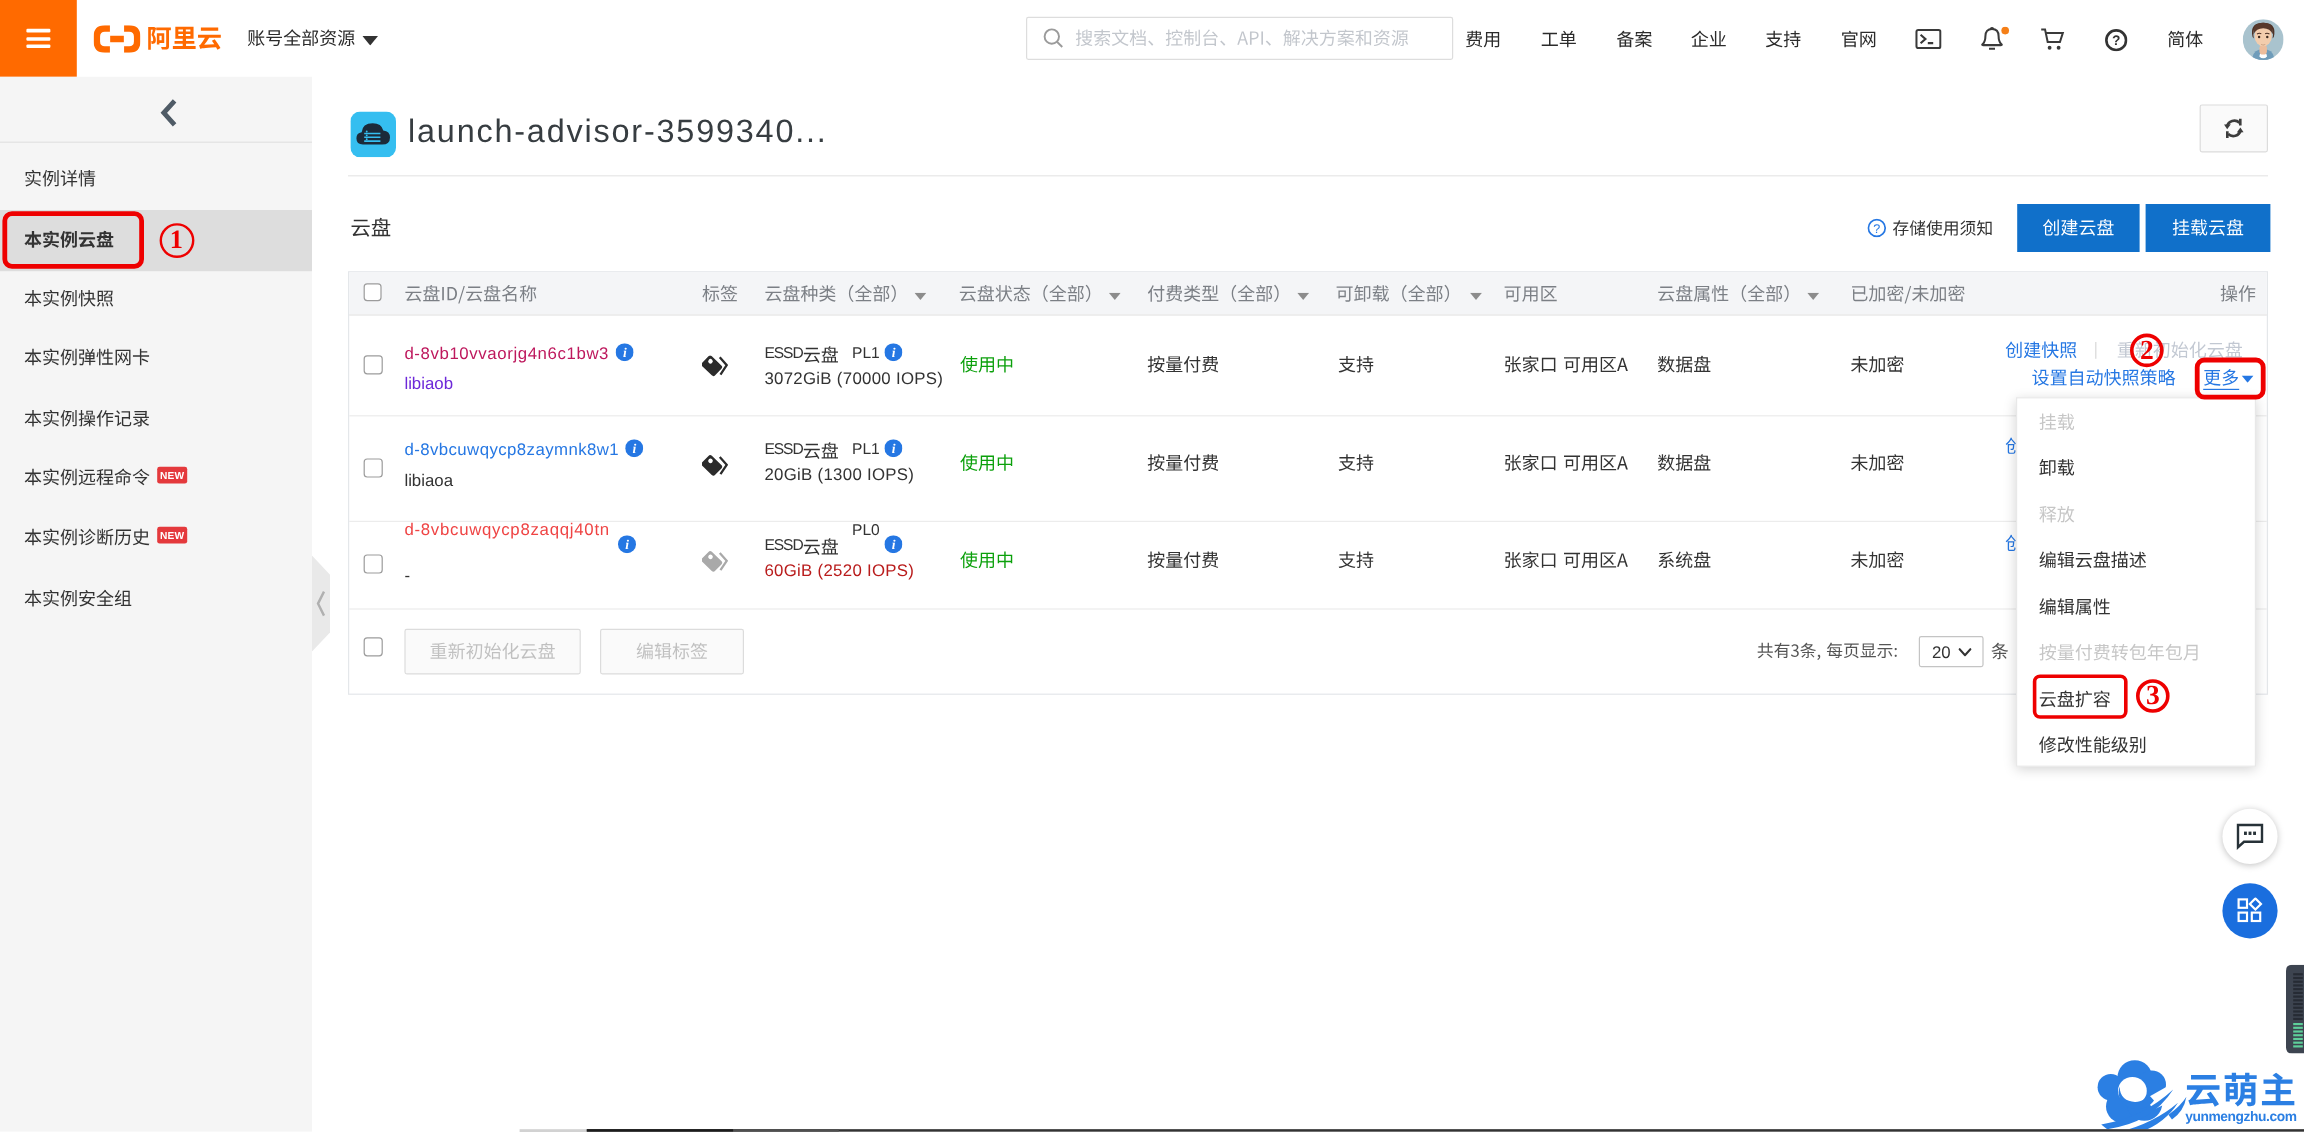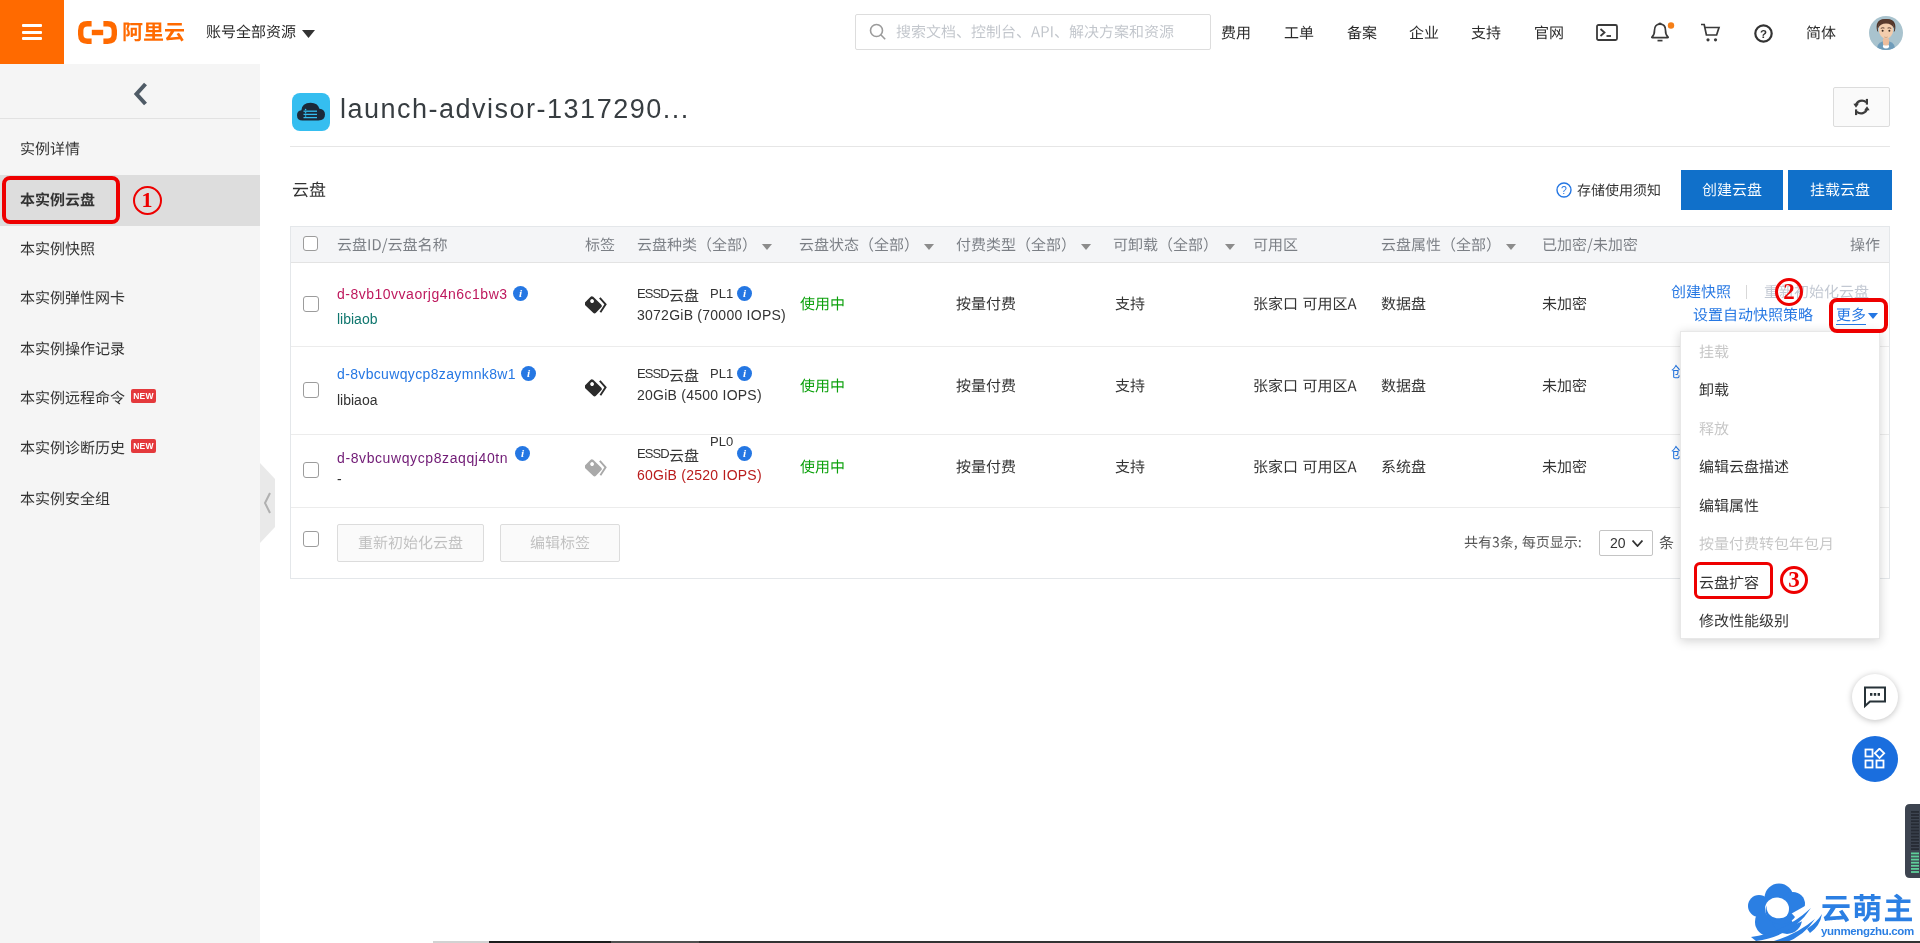--- a/index.html
+++ b/index.html
@@ -399,21 +399,21 @@
       <line x1="11.5" y1="18.2" x2="25" y2="18.2"></line>
       <line x1="11.5" y1="21.4" x2="25" y2="21.4"></line>
       <line x1="11.5" y1="24.6" x2="25" y2="24.6"></line>
     </g>
 <g fill="#35bef0">
       <circle cx="13.6" cy="16.6" r="0.8"></circle>
       <circle cx="13.6" cy="19.8" r="0.8"></circle>
       <circle cx="13.6" cy="23" r="0.8"></circle>
     </g>
 </svg>
-<div style="position:absolute;left:340px;top:94px;width:700px;height:40px;font:27px 'Liberation Sans';color:#373d41;letter-spacing:1.5px">launch-advisor-1317290...</div>
+<div style="position:absolute;left:340px;top:94px;width:700px;height:40px;font:27px 'Liberation Sans';color:#373d41;letter-spacing:1.5px">launch-advisor-3599340...</div>
 <div style="position:absolute;left:1833px;top:87px;width:57px;height:40px;border:1px solid #dcdcdc;border-radius:2px;background:#fafafa"></div>
 <svg style="position:absolute;left:1853px;top:98px" width="17" height="18" viewBox="0 0 17 18">
 <g fill="none" stroke="#3c3c3c" stroke-width="2.2">
 <path d="M2.8,7.4 A6.3,6.3 0 0 1 13.2,4.3"></path>
 <path d="M13.9,0.9 V6.6"></path>
 <path d="M14.2,10.6 A6.3,6.3 0 0 1 3.8,13.7"></path>
 <path d="M3.1,11.4 V17.1"></path>
 </g>
 <path d="M0.4,5.7 L6.0,5.5 L3.0,9.8 Z" fill="#3c3c3c"></path>
 <path d="M16.6,12.3 L11.0,12.5 L14.0,8.2 Z" fill="#3c3c3c"></path>
@@ -580,21 +580,21 @@
   </svg>
 <div style="position:absolute;left:291px;top:346px;width:1598px;height:1px;background:#ececec"></div>
 <div style="position:absolute;left:291px;top:434px;width:1598px;height:1px;background:#ececec"></div>
 <div style="position:absolute;left:291px;top:507px;width:1598px;height:1px;background:#ececec"></div>
 <div style="position:absolute;left:303px;top:296px;width:16px;height:16px;border:1px solid #9c9c9c;border-radius:3px;background:#fff"></div>
 <div style="position:absolute;left:337px;top:286px;height:18px;font:normal 14px 'Liberation Sans';color:#be185d;letter-spacing:0.5px;white-space:nowrap">d-8vb10vvaorjg4n6c1bw3</div>
 <svg style="position:absolute;left:513px;top:286px" width="15" height="15" viewBox="0 0 16 16">
 <circle cx="8" cy="8" r="8" fill="#2577e3"></circle>
 <text x="8.2" y="12.2" text-anchor="middle" font-family="Liberation Serif" font-style="italic" font-weight="bold" font-size="12" fill="#fff">i</text>
   </svg>
-<div style="position:absolute;left:337px;top:311px;height:18px;font:normal 14px 'Liberation Sans';color:#0f766e;letter-spacing:0px;white-space:nowrap">libiaob</div>
+<div style="position:absolute;left:337px;top:311px;height:18px;font:normal 14px 'Liberation Sans';color:#6d28d9;letter-spacing:0px;white-space:nowrap">libiaob</div>
 <svg style="position:absolute;left:585px;top:296px" width="22" height="19" viewBox="0 0 22 19">
 <g transform="rotate(44 8 9)">
       <rect x="0.5" y="3" width="15" height="11.5" rx="2" fill="#2b2b2b"></rect>
       <circle cx="4.6" cy="6.8" r="1.9" fill="#fff"></circle>
     </g>
 <path d="M14.8,1.8 L20.6,8.3 L15.4,16.2" fill="none" stroke="#2b2b2b" stroke-width="1.9"></path>
   </svg>
 <div style="position:absolute;left:637px;top:286px;height:18px;font:normal 13px 'Liberation Sans';color:#333;letter-spacing:-0.9px;white-space:nowrap">ESSD</div>
 <svg style="position:absolute;left:669.0px;top:287.5px;width:30.0px;height:19.5px;overflow:visible;" viewBox="0 0 30.0 19.5">
     <g fill="#333" transform="translate(0,13.20) scale(0.015000,-0.015000)">
@@ -715,21 +715,21 @@
     <g fill="#333" transform="translate(0,13.20) scale(0.015000,-0.015000)">
       <use href="#g67" x="0"></use>
       <use href="#g68" x="1000"></use>
     </g>
   </svg>
 <div style="position:absolute;left:710px;top:366px;height:18px;font:normal 13px 'Liberation Sans';color:#333;letter-spacing:0px;white-space:nowrap">PL1</div>
 <svg style="position:absolute;left:737px;top:366px" width="15" height="15" viewBox="0 0 16 16">
 <circle cx="8" cy="8" r="8" fill="#2577e3"></circle>
 <text x="8.2" y="12.2" text-anchor="middle" font-family="Liberation Serif" font-style="italic" font-weight="bold" font-size="12" fill="#fff">i</text>
   </svg>
-<div style="position:absolute;left:637px;top:387px;height:18px;font:normal 14px 'Liberation Sans';color:#333;letter-spacing:0.25px;white-space:nowrap">20GiB (4500 IOPS)</div>
+<div style="position:absolute;left:637px;top:387px;height:18px;font:normal 14px 'Liberation Sans';color:#333;letter-spacing:0.25px;white-space:nowrap">20GiB (1300 IOPS)</div>
 <svg style="position:absolute;left:800.0px;top:378.0px;width:45.0px;height:19.5px;overflow:visible;" viewBox="0 0 45.0 19.5">
     <g fill="#0ba00b" transform="translate(0,13.20) scale(0.015000,-0.015000)">
       <use href="#g71" x="0"></use>
       <use href="#g27" x="1000"></use>
       <use href="#g100" x="2000"></use>
     </g>
   </svg>
 <svg style="position:absolute;left:956.0px;top:378.0px;width:60.0px;height:19.5px;overflow:visible;" viewBox="0 0 60.0 19.5">
     <g fill="#333" transform="translate(0,13.20) scale(0.015000,-0.015000)">
       <use href="#g101" x="0"></use>
@@ -783,21 +783,21 @@
       <use href="#g114" x="1000"></use>
       <use href="#g115" x="2000"></use>
       <use href="#g116" x="3000"></use>
       <use href="#g48" x="4000"></use>
       <use href="#g49" x="5000"></use>
       <use href="#g117" x="6000"></use>
       <use href="#g118" x="7000"></use>
     </g>
   </svg>
 <div style="position:absolute;left:303px;top:462px;width:16px;height:16px;border:1px solid #9c9c9c;border-radius:3px;background:#fff"></div>
-<div style="position:absolute;left:337px;top:450px;height:18px;font:normal 14px 'Liberation Sans';color:#701a75;letter-spacing:0.6px;white-space:nowrap">d-8vbcuwqycp8zaqqj40tn</div>
+<div style="position:absolute;left:337px;top:433px;height:18px;font:normal 14px 'Liberation Sans';color:#ef4444;letter-spacing:0.6px;white-space:nowrap">d-8vbcuwqycp8zaqqj40tn</div>
 <svg style="position:absolute;left:515px;top:446px" width="15" height="15" viewBox="0 0 16 16">
 <circle cx="8" cy="8" r="8" fill="#2577e3"></circle>
 <text x="8.2" y="12.2" text-anchor="middle" font-family="Liberation Serif" font-style="italic" font-weight="bold" font-size="12" fill="#fff">i</text>
   </svg>
 <div style="position:absolute;left:337px;top:471px;height:18px;font:normal 14px 'Liberation Sans';color:#333;letter-spacing:0px;white-space:nowrap">-</div>
 <svg style="position:absolute;left:585px;top:459px" width="22" height="19" viewBox="0 0 22 19">
 <g transform="rotate(44 8 9)">
       <rect x="0.5" y="3" width="15" height="11.5" rx="2" fill="#a9a9a9"></rect>
       <circle cx="4.6" cy="6.8" r="1.9" fill="#fff"></circle>
     </g>

